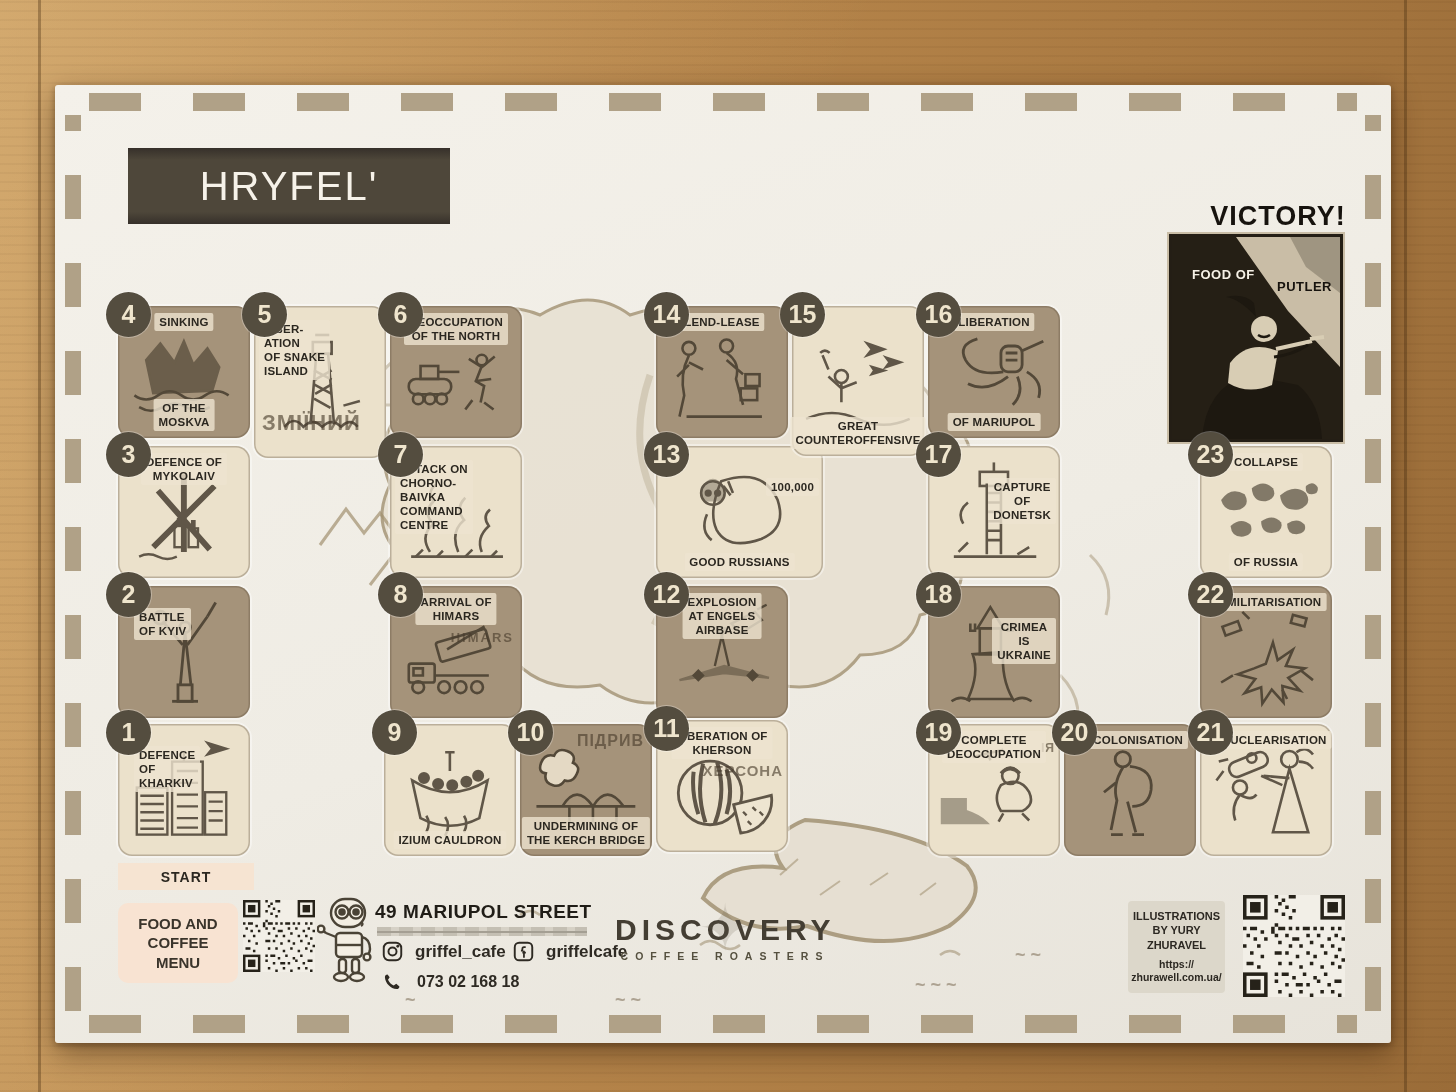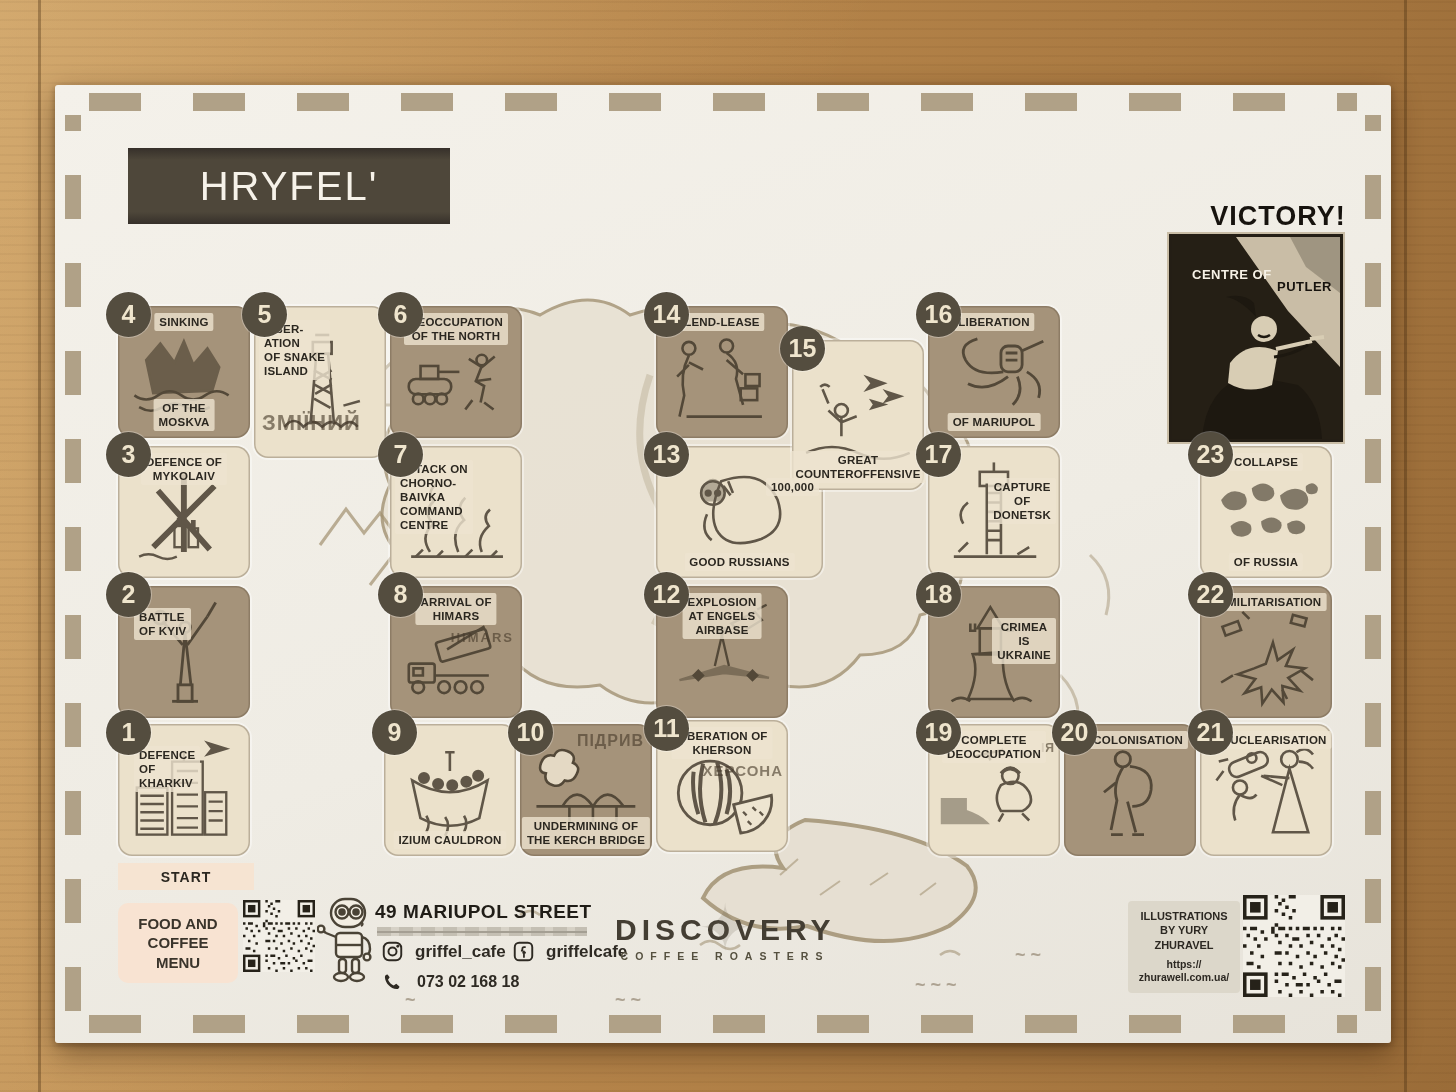--- a/index.html
+++ b/index.html
@@ -82,21 +82,21 @@
   .old-address::after{content:"";position:absolute;left:0;right:0;top:4px;height:2px;background:#8d877a;}
   .social{position:absolute;top:856px;display:flex;align-items:center;gap:12px;
     font-weight:bold;font-size:17px;color:#2e2a23;}
   .phone-row{position:absolute;left:327px;top:888px;display:flex;gap:16px;
     font-weight:bold;font-size:16px;color:#2e2a23;}
   .roaster{position:absolute;left:560px;top:828px;width:220px;text-align:center;color:#443e33;}
   .roaster .name{font-size:30px;font-weight:bold;letter-spacing:5px;}
   .roaster .tag{font-size:10.5px;font-weight:bold;letter-spacing:7px;margin-top:3px;color:#55503f;}
   .roaster .bean-mark{position:absolute;left:50%;top:-22px;transform:translateX(-50%);
     font-size:64px;color:#6a6150;opacity:.18;}
-  .credit-box{position:absolute;left:1073px;top:816px;width:112px;height:92px;background:#dcd7ca;border-radius:4px;
+  .credit-box{position:absolute;left:1073px;top:816px;width:97px;height:92px;background:#dcd7ca;border-radius:4px;
     display:flex;flex-direction:column;align-items:center;justify-content:center;text-align:center;gap:6px;}
   .credit-box .credit{font-weight:bold;font-size:11px;line-height:1.3;color:#2c2822;}
   .credit-box .url{font-weight:bold;font-size:10.5px;line-height:1.3;color:#2c2822;}
 
   .wave{position:absolute;color:rgba(122,106,82,.55);font-size:18px;font-weight:bold;}
 </style>
 </head>
 <body>
 
 <div id="stage">
@@ -130,21 +130,21 @@
         <path d="M0 0 H64 L116 74 L168 130 V202 H0 Z" fill="#251f15"></path>
         <path d="M118 0 H168 V56 L134 30 Z" fill="#251f15" opacity="0.25"></path>
         <path d="M30 202 q4 -52 46 -64 l50 10 q22 18 24 54 z" fill="#1d1810"></path>
         <circle cx="92" cy="92" r="13" fill="#d8cdb4"></circle>
         <path d="M84 80 q-16 -18 -30 -20 q18 -4 28 6 z" fill="#1d1810"></path>
         <path d="M86 98 q6 4 12 0" stroke="#1d1810" stroke-width="2.5" fill="none"></path>
         <path d="M58 126 q18 -24 48 -12 l-6 34 q-24 10 -44 -2 z" fill="#d8cdb4"></path>
         <path d="M104 112 l36 -8 M138 102 l14 -2" stroke="#d8cdb4" stroke-width="4"></path>
         <path d="M102 120 q18 -2 34 -12" stroke="#1d1810" stroke-width="3" fill="none"></path>
       </svg>
-      <span class="poster-label-left">CENTRE OF</span>
+      <span class="poster-label-left">FOOD OF</span>
       <span class="poster-label-right">PUTLER</span>
     </div>
 
     <div id="tiles">
         <div class="tile light" style="left: 63px; top: 639px; width: 132px; height: 132px;">
           <div class="tile-num">1</div>
           <div class="tile-art">
             <svg viewBox="0 0 100 100">
               <g stroke="#51483a" fill="none" stroke-width="2">
                 <rect x="10" y="48" width="26" height="40"></rect>
@@ -391,21 +391,21 @@
                 <circle cx="54" cy="28" r="5.5"></circle>
                 <path d="M54 34 q12 8 8 22 l6 22 M54 40 l14 12"></path>
                 <rect x="66" y="64" width="14" height="10"></rect>
                 <rect x="70" y="52" width="12" height="10"></rect>
                 <path d="M20 88 h64"></path>
               </g>
             </svg>
           </div>
           <div class="tile-label lp-top">LEND-LEASE</div>
         </div>
-        <div class="tile light" style="left: 737px; top: 221px; width: 132px; height: 150px; margin-top: 34px;">
+        <div class="tile light" style="left: 737px; top: 221px; width: 132px; height: 150px;">
           <div class="tile-num">15</div>
           <div class="tile-art">
             <svg viewBox="0 0 100 100">
               <g stroke="#51483a" fill="none" stroke-width="2.2">
                 <path d="M6 82 q22 -10 44 0 t44 0"></path>
                 <circle cx="36" cy="46" r="5.5"></circle>
                 <path d="M36 52 v16 M36 56 l-11 -10 M36 56 l13 -5 M25 40 l-5 -12"></path>
                 <path d="M18 26 q4 -4 8 0"></path>
                 <path d="M58 18 l14 5 -14 5 4 -5z" fill="#51483a"></path>
                 <path d="M74 30 l12 4 -12 4 3 -4z" fill="#51483a"></path>

